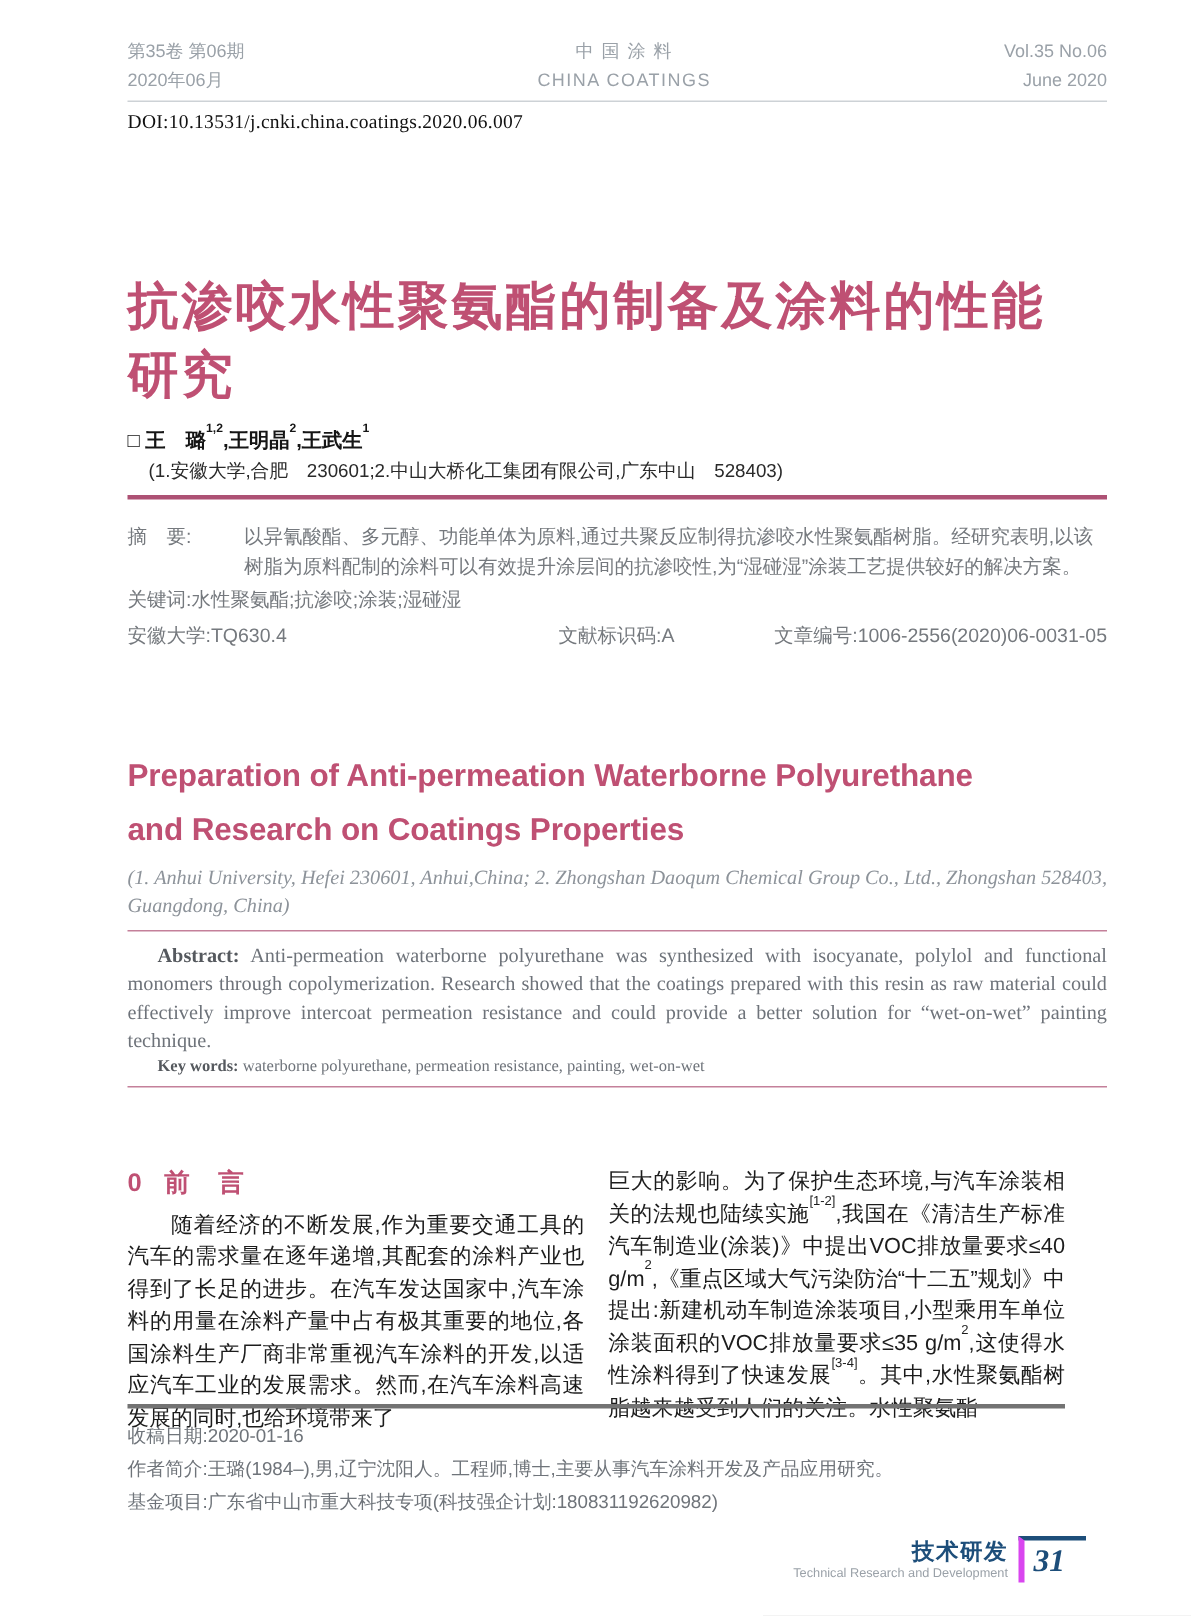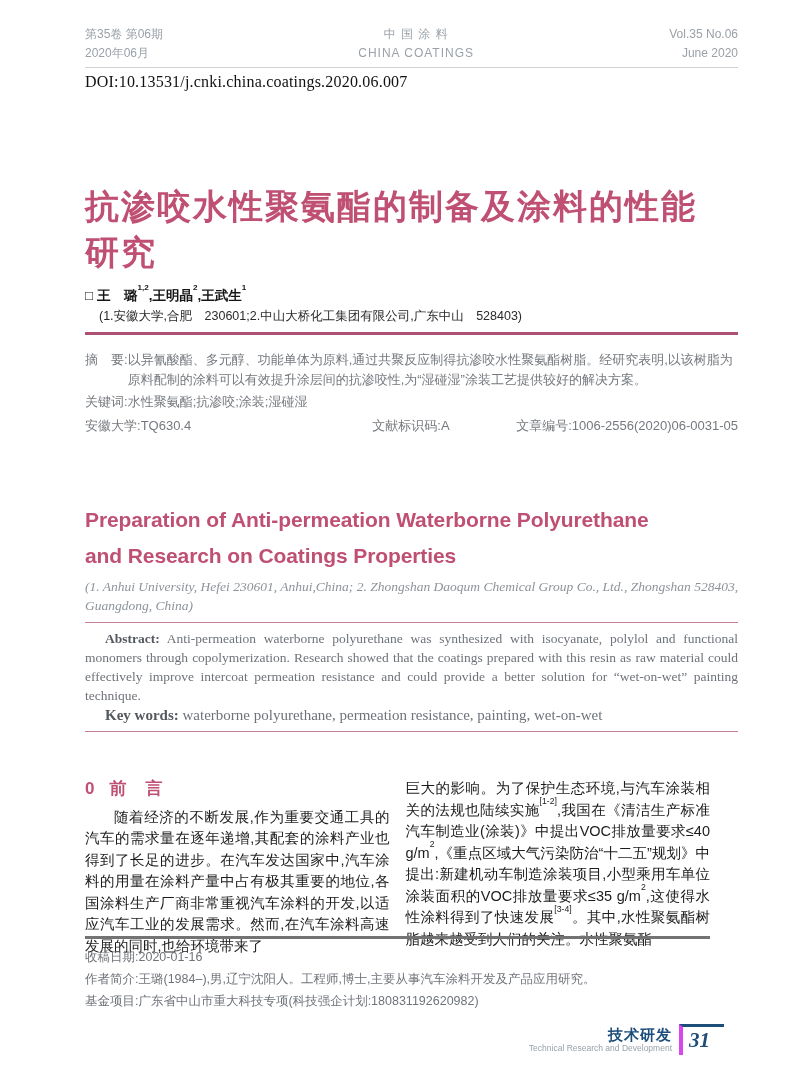--- a/index.html
+++ b/index.html
@@ -16,35 +16,35 @@
   
   .jheader {
     display:flex; justify-content:space-between; align-items:flex-start;
     color:#9aa1a8; font-size:12px; line-height:19px;
     border-bottom:1px solid #cdd2d6; padding-bottom:4px;
   }
   .jheader .col-c { text-align:center; letter-spacing:1px; }
   .jheader .col-r { text-align:right; }
   .doi {
     margin-top:5px; font-family:"Liberation Serif","DejaVu Serif",serif;
-    font-size:16px; color:#111; letter-spacing:0.2px;
+    font-size:13px; color:#111; letter-spacing:0.2px;
   }
 
   
   .cn-title {
     margin-top:92px; color:#bf5073; font-weight:bold;
     font-size:34px; line-height:46px; letter-spacing:2px;
   }
   .cn-authors { margin-top:12px; font-size:13.5px; font-weight:bold; color:#151515; }
   .cn-affil { margin-top:3px; font-size:12.5px; color:#2a2a2a; padding-left:14px; }
   .rule-thick { margin-top:7px; height:3px; background:#ad5174; border:none; }
 
   
   .cn-abs { margin-top:15px; color:#75797e; font-size:13px; line-height:20px; }
-  .cn-abs-row { display:flex; }
+  .cn-abs-row { display:flex;gap:35px; }
   .cn-abs-label { white-space:nowrap; flex:0 0 auto; }
   .cn-kw { margin-top:2px; }
   .cn-meta { display:flex; margin-top:4px; }
   .cn-meta .m1 { flex:0 0 44%; }
   .cn-meta .m2 { flex:1 1 auto; }
   .cn-meta .m3 { flex:0 0 auto; }
 
   
   .en-title {
     margin-top:66px; color:#bf5073; font-weight:bold;
@@ -57,21 +57,21 @@
     font-style:italic; font-size:13.5px; line-height:19px; color:#8d939a;
   }
   .rule-thin { margin-top:7px; height:1px; background:#c4809a; border:none; }
   .en-abs {
     margin-top:6px; font-family:"Liberation Serif","DejaVu Serif",serif;
     font-size:13.5px; line-height:19px; color:#6e737a; text-align:justify;
   }
   .en-abs b, .en-kw b { color:#55595e;margin-left:20px; }
   .en-kw {
     margin-top:2px; font-family:"Liberation Serif","DejaVu Serif",serif;
-    font-size:15px; color:#6e737a;
+    font-size:11px; color:#6e737a;
   }
 
   
   .body-sec { position:absolute; top:778px; left:85px; right:84px; display:flex; gap:16px; }
   .bcol { flex:1 1 0; font-size:14.5px; line-height:21.5px; text-align:justify; color:#1c1c1c; }
   .sec-head { color:#bf5073; font-weight:bold; font-size:17px; margin-bottom:7px; letter-spacing:1px; }
   .sec-head .no { margin-right:14px; }
   .indent { text-indent:2em; }
 
   

